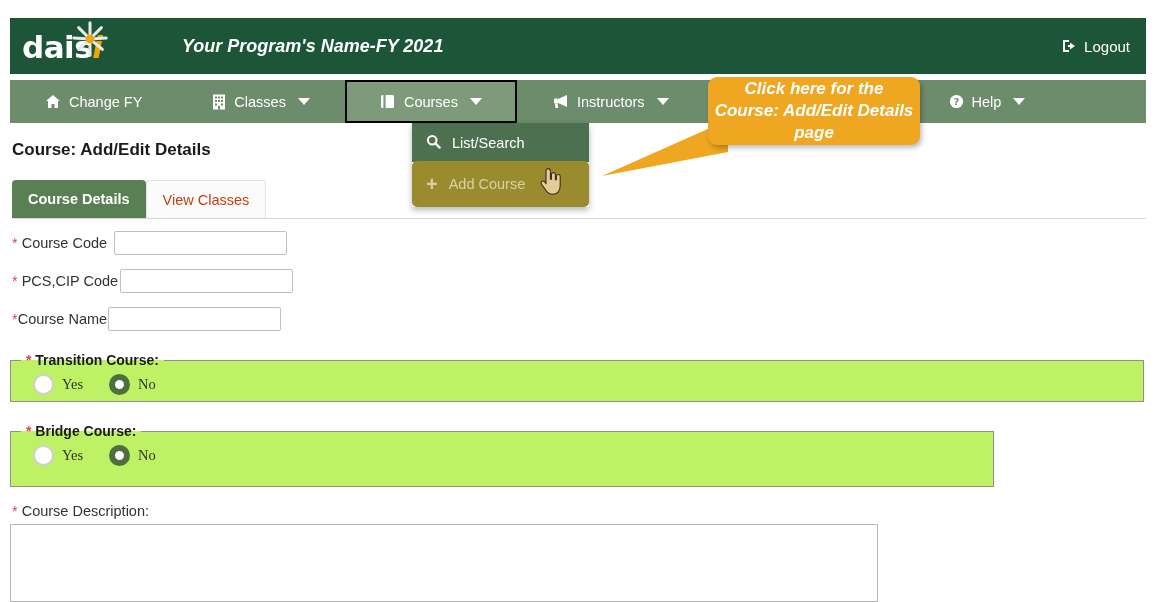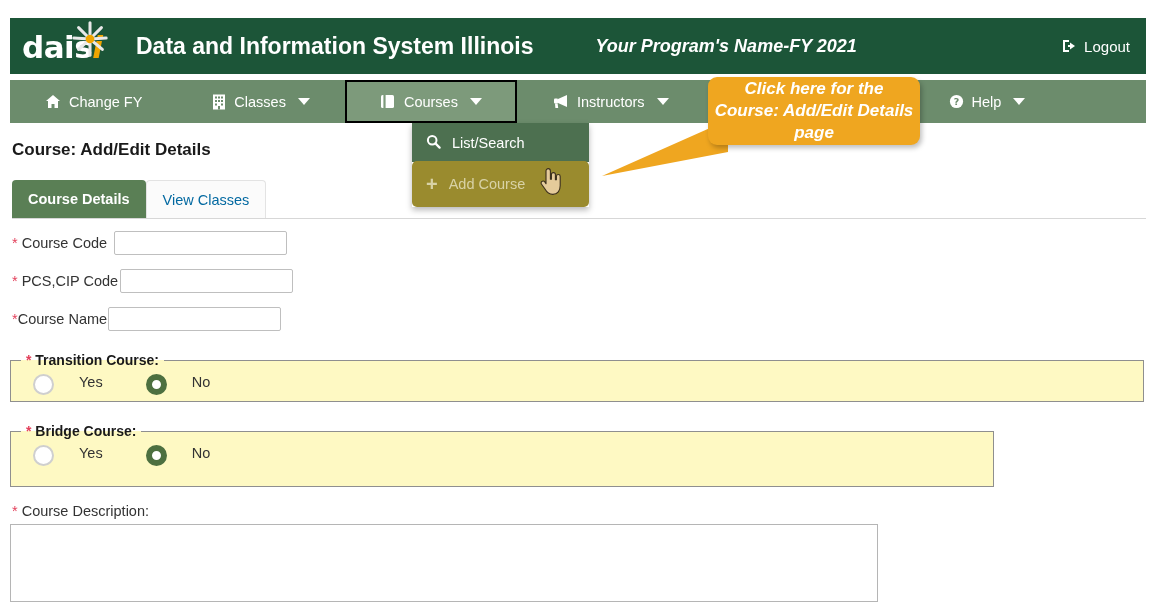--- a/index.html
+++ b/index.html
@@ -225,21 +225,21 @@
     cursor: pointer;
   }
   .tab.active {
     background: #5a7f55;
     color: #ffffff;
     font-weight: bold;
     border-radius: 4px 4px 0 0;
   }
   .tab.inactive {
     background: #fbfbfb;
-    color: #0369a1;
+    color: #c2410c;
     border: 1px solid #e3e3e3;
     border-bottom: none;
     border-radius: 4px 4px 0 0;
   }
 
   .field-row {
     position: absolute;
     display: flex;
     align-items: center;
     height: 24px;
@@ -258,33 +258,35 @@
     background: #ffffff;
     border-radius: 2px;
   }
 
   fieldset.box {
     position: absolute;
     box-sizing: border-box;
     margin: 0;
     border: 1px solid #8f8f8f;
     padding: 0;
-    background: #fef9c3;
+    background: #bef264;
   }
   fieldset.box legend {
     font-size: 14px;
     font-weight: bold;
     color: #1a1a1a;
     padding: 0 5px;
     margin-left: 10px;
   }
   .radio-row {
     display: flex;
-    gap: 25px;
+    align-items: center;
+    gap: 8px;
     padding: 6px 0 0 22px;
+    font-family: Liberation Serif, serif;
   }
   .radio {
     width: 21px;
     height: 21px;
     border-radius: 50%;
     box-sizing: border-box;
     background: #ffffff;
     flex: 0 0 21px;
     cursor: pointer;
   }
@@ -331,21 +333,20 @@
         <line x1="20" y1="20" x2="37" y2="19"></line>
         <line x1="20" y1="20" x2="33" y2="31"></line>
         <line x1="20" y1="20" x2="8" y2="8"></line>
         <line x1="20" y1="20" x2="3" y2="19"></line>
         <line x1="20" y1="20" x2="8" y2="31"></line>
         <line x1="20" y1="20" x2="20" y2="37"></line>
       </g>
       <circle cx="20" cy="20" r="4.6" fill="#f0a500"></circle>
     </svg>
   </div>
-  <div class="app-title">Data and Information System Illinois</div>
   <div class="program-name">Your Program's Name-FY 2021</div>
   <div class="logout">
     <svg width="16" height="16" viewBox="0 0 16 16">
       <path d="M2 2 h6 v2 H4 v8 h4 v2 H2 z" fill="#ffffff"></path>
       <path d="M9 4.5 L14 8 L9 11.5 z" fill="#ffffff"></path>
       <rect x="7" y="7" width="5" height="2" fill="#ffffff"></rect>
     </svg>
     <span>Logout</span>
   </div>
 </div>

